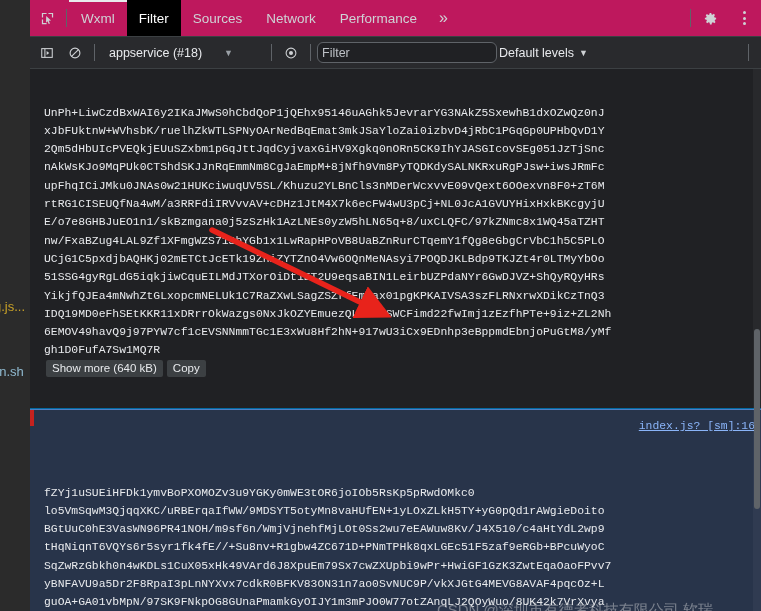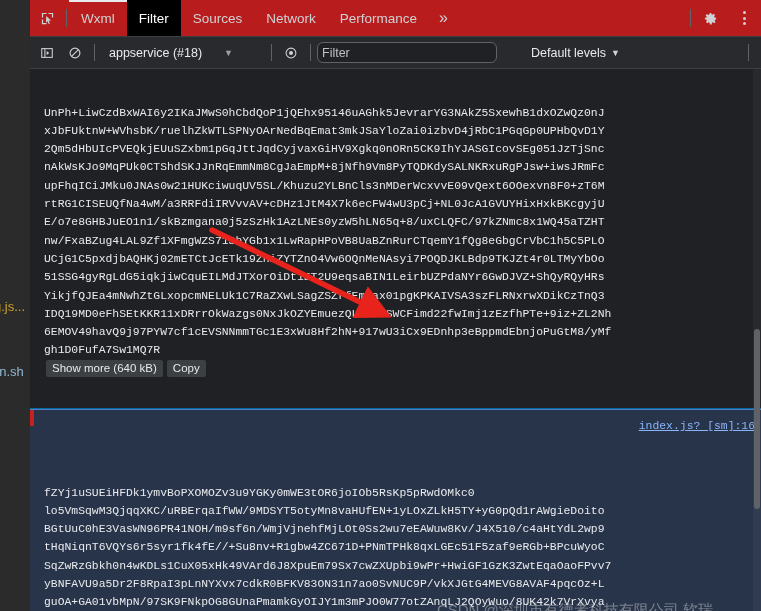--- a/index.html
+++ b/index.html
@@ -42,21 +42,21 @@
     background: #202124;
     z-index: 2;
     display: flex;
     flex-direction: column;
   }
 
   
   #tabbar {
     height: 36px;
     min-height: 36px;
-    background: #b91c1c;
+    background: #be185d;
     display: flex;
     align-items: stretch;
     border-bottom: 1px solid #3c4043;
     position: relative;
   }
   .tb-icon-btn {
     width: 34px;
     display: flex;
     align-items: center;
     justify-content: center;
@@ -164,21 +164,21 @@
     outline: none;
     border-radius: 6px;
   }
   #filter-input::placeholder { color: #bdc1c6; }
   .levels {
     display: flex;
     align-items: center;
     gap: 5px;
     font-size: 12.5px;
     color: #e8eaed;
-    margin-left: 32px;
+    margin-left: 0;
     cursor: pointer;
   }
   .levels .caret { font-size: 9px; color: #cfd2d5; }
   .fb-tail-sep {
     width: 1px; height: 17px;
     background: #5f6368;
     margin-left: auto;
     margin-right: 8px;
   }
 

